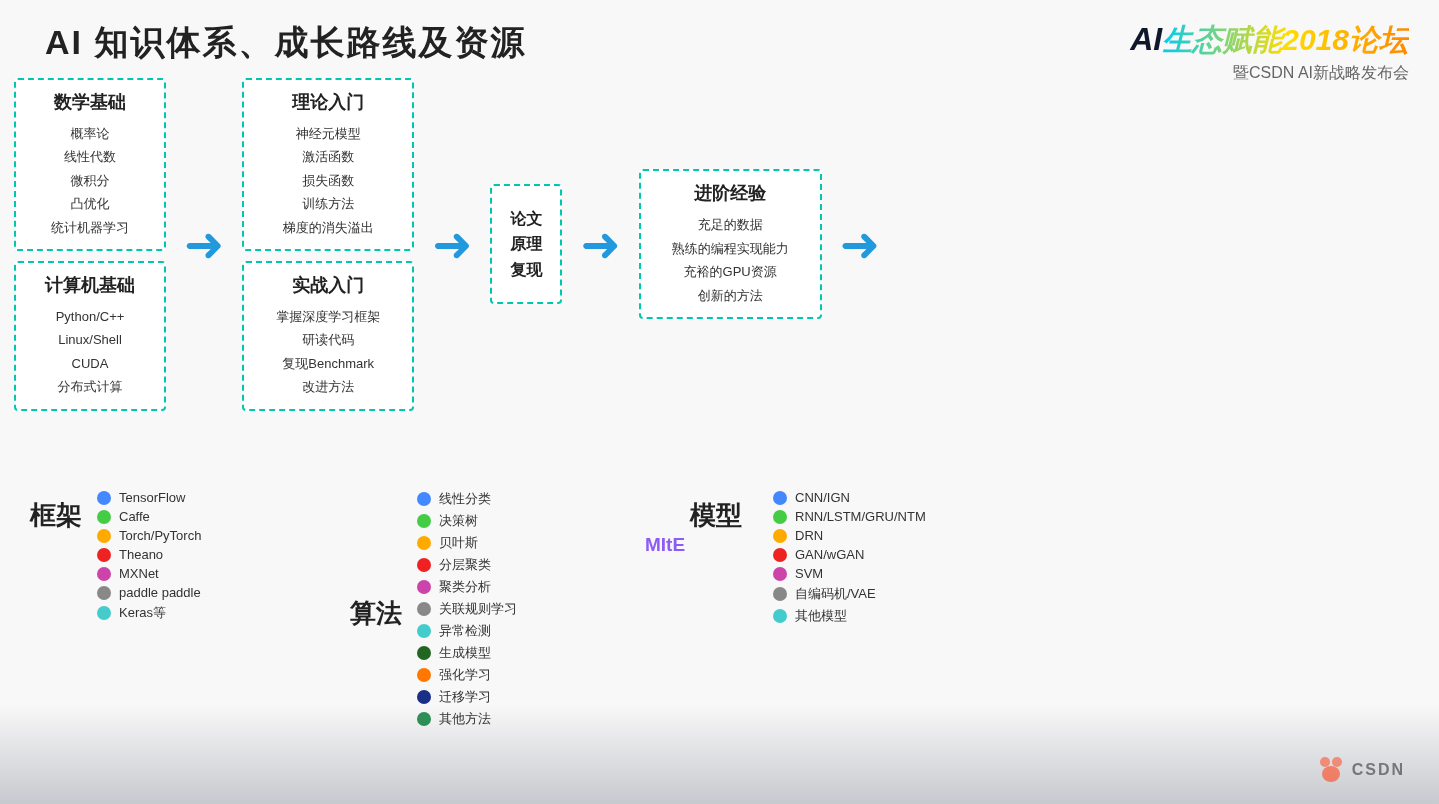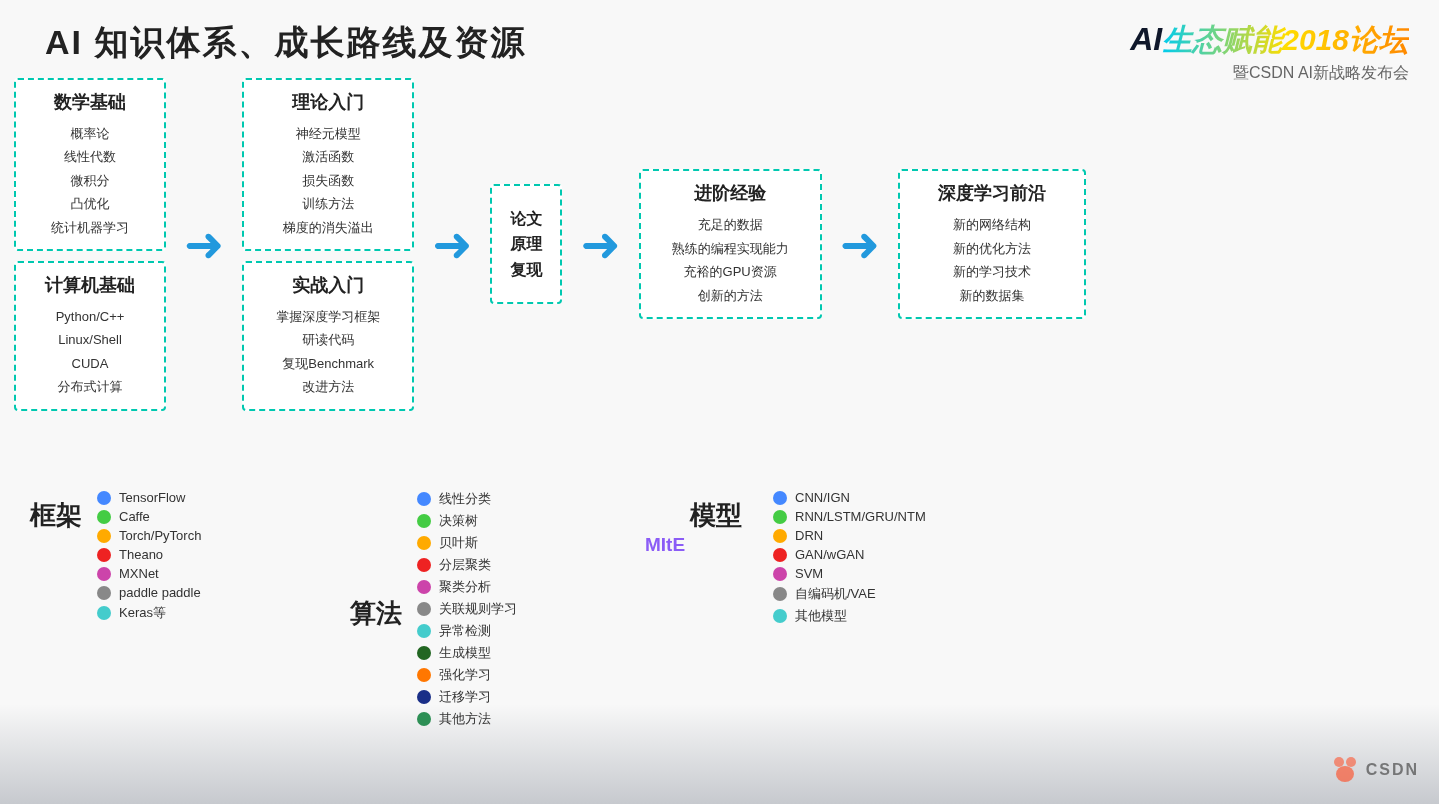--- a/index.html
+++ b/index.html
@@ -172,29 +172,20 @@
     <div class="box-item">
       <div>充足的数据</div>
       <div>熟练的编程实现能力</div>
       <div>充裕的GPU资源</div>
       <div>创新的方法</div>
     </div>
   </div>
 
   <div class="h-arrow" style="color:#2299dd;font-size:48px;margin:0 10px;">➜</div>
 
-  <div class="dashed-box" style="width:188px;padding:10px 14px;align-self:center;">
-    <div class="box-title">深度学习前沿</div>
-    <div class="box-item">
-      <div>新的网络结构</div>
-      <div>新的优化方法</div>
-      <div>新的学习技术</div>
-      <div>新的数据集</div>
-    </div>
-  </div>
 
 </div>
 
 <div style="position:absolute;top:490px;left:30px;right:30px;display:flex;gap:0;">
 
   <div style="flex:0 0 320px;display:flex;align-items:flex-start;gap:12px;">
     <div style="font-size:26px;font-weight:bold;color:#222;padding-top:8px;min-width:55px;">框架</div>
     <div class="legend-list">
       <div class="legend-item">
         <div class="dot dot-blue"></div>
@@ -308,21 +299,21 @@
         <div class="dot dot-cyan"></div>
         <span>其他模型</span>
       </div>
     </div>
   </div>
 
 </div>
 
 <div style="position:absolute;bottom:248px;left:645px;font-size:19px;font-weight:bold;color:#8b5cf6;">MItE</div>
 
-<div style="position:absolute;bottom:18px;right:20px;display:flex;align-items:center;gap:5px;opacity:0.75;">
+<div style="position:absolute;bottom:18px;right:34px;display:flex;align-items:center;gap:5px;opacity:0.75;">
 
   <svg width="32" height="32" viewBox="0 0 32 32">
     <circle cx="10" cy="8" r="5" fill="#fc5531" opacity="0.8"></circle>
     <circle cx="22" cy="8" r="5" fill="#fc5531" opacity="0.8"></circle>
     <ellipse cx="16" cy="20" rx="9" ry="8" fill="#fc5531" opacity="0.9"></ellipse>
   </svg>
   <span style="font-size:16px;font-weight:900;color:#555;letter-spacing:2px;">CSDN</span>
 </div>
 
 </body></html>

